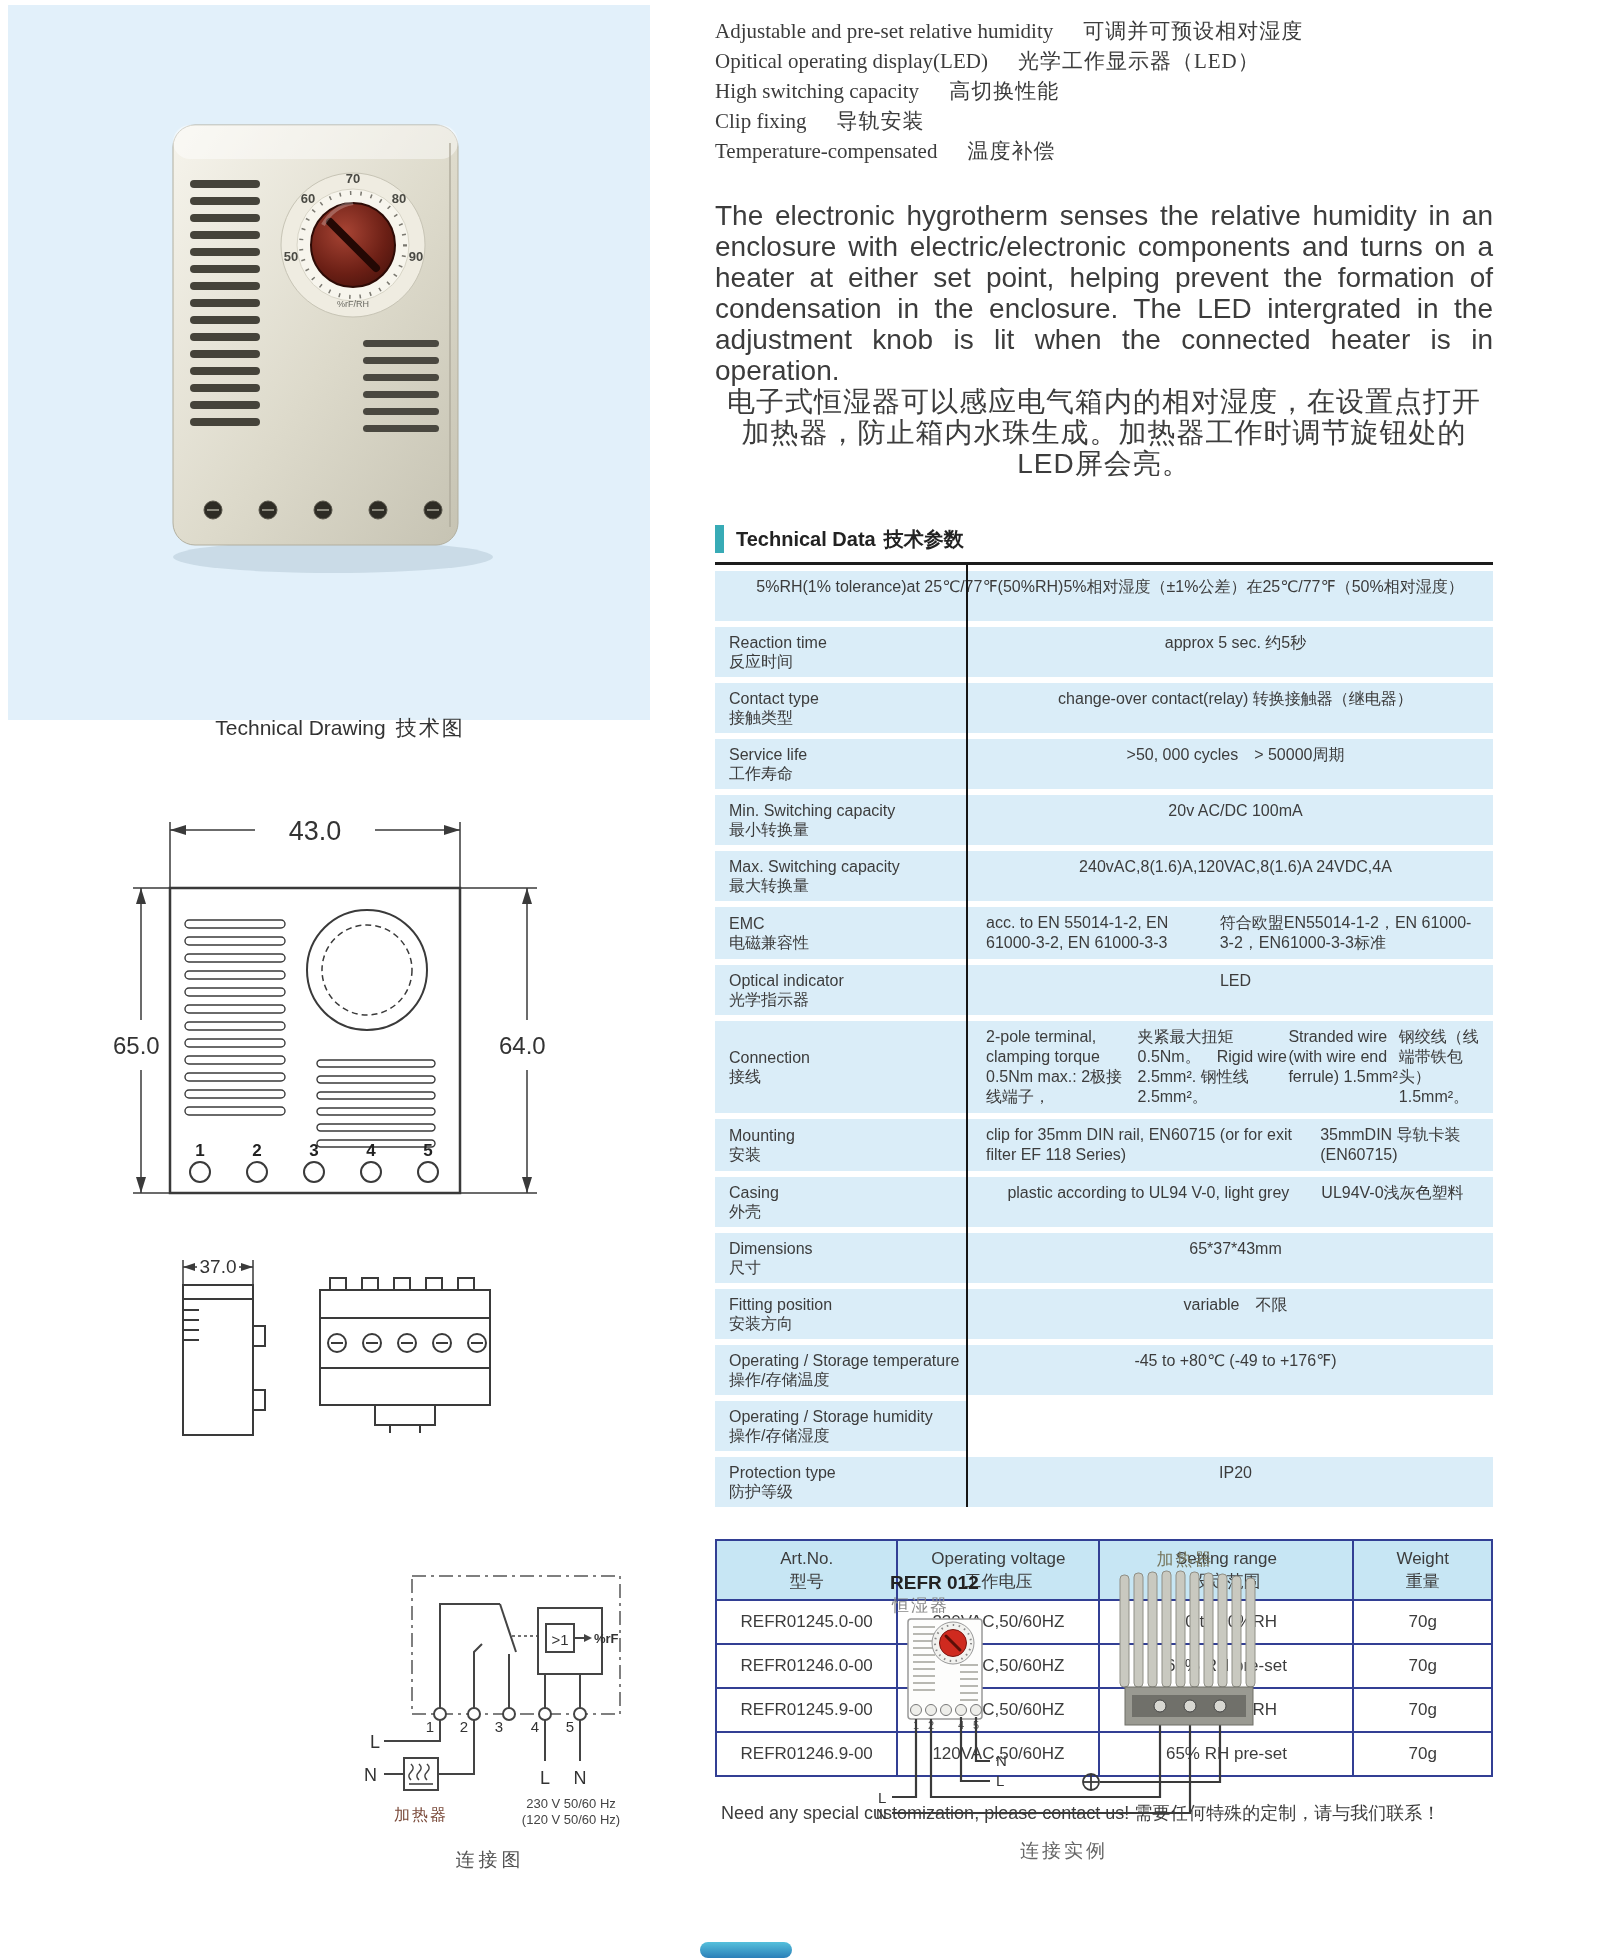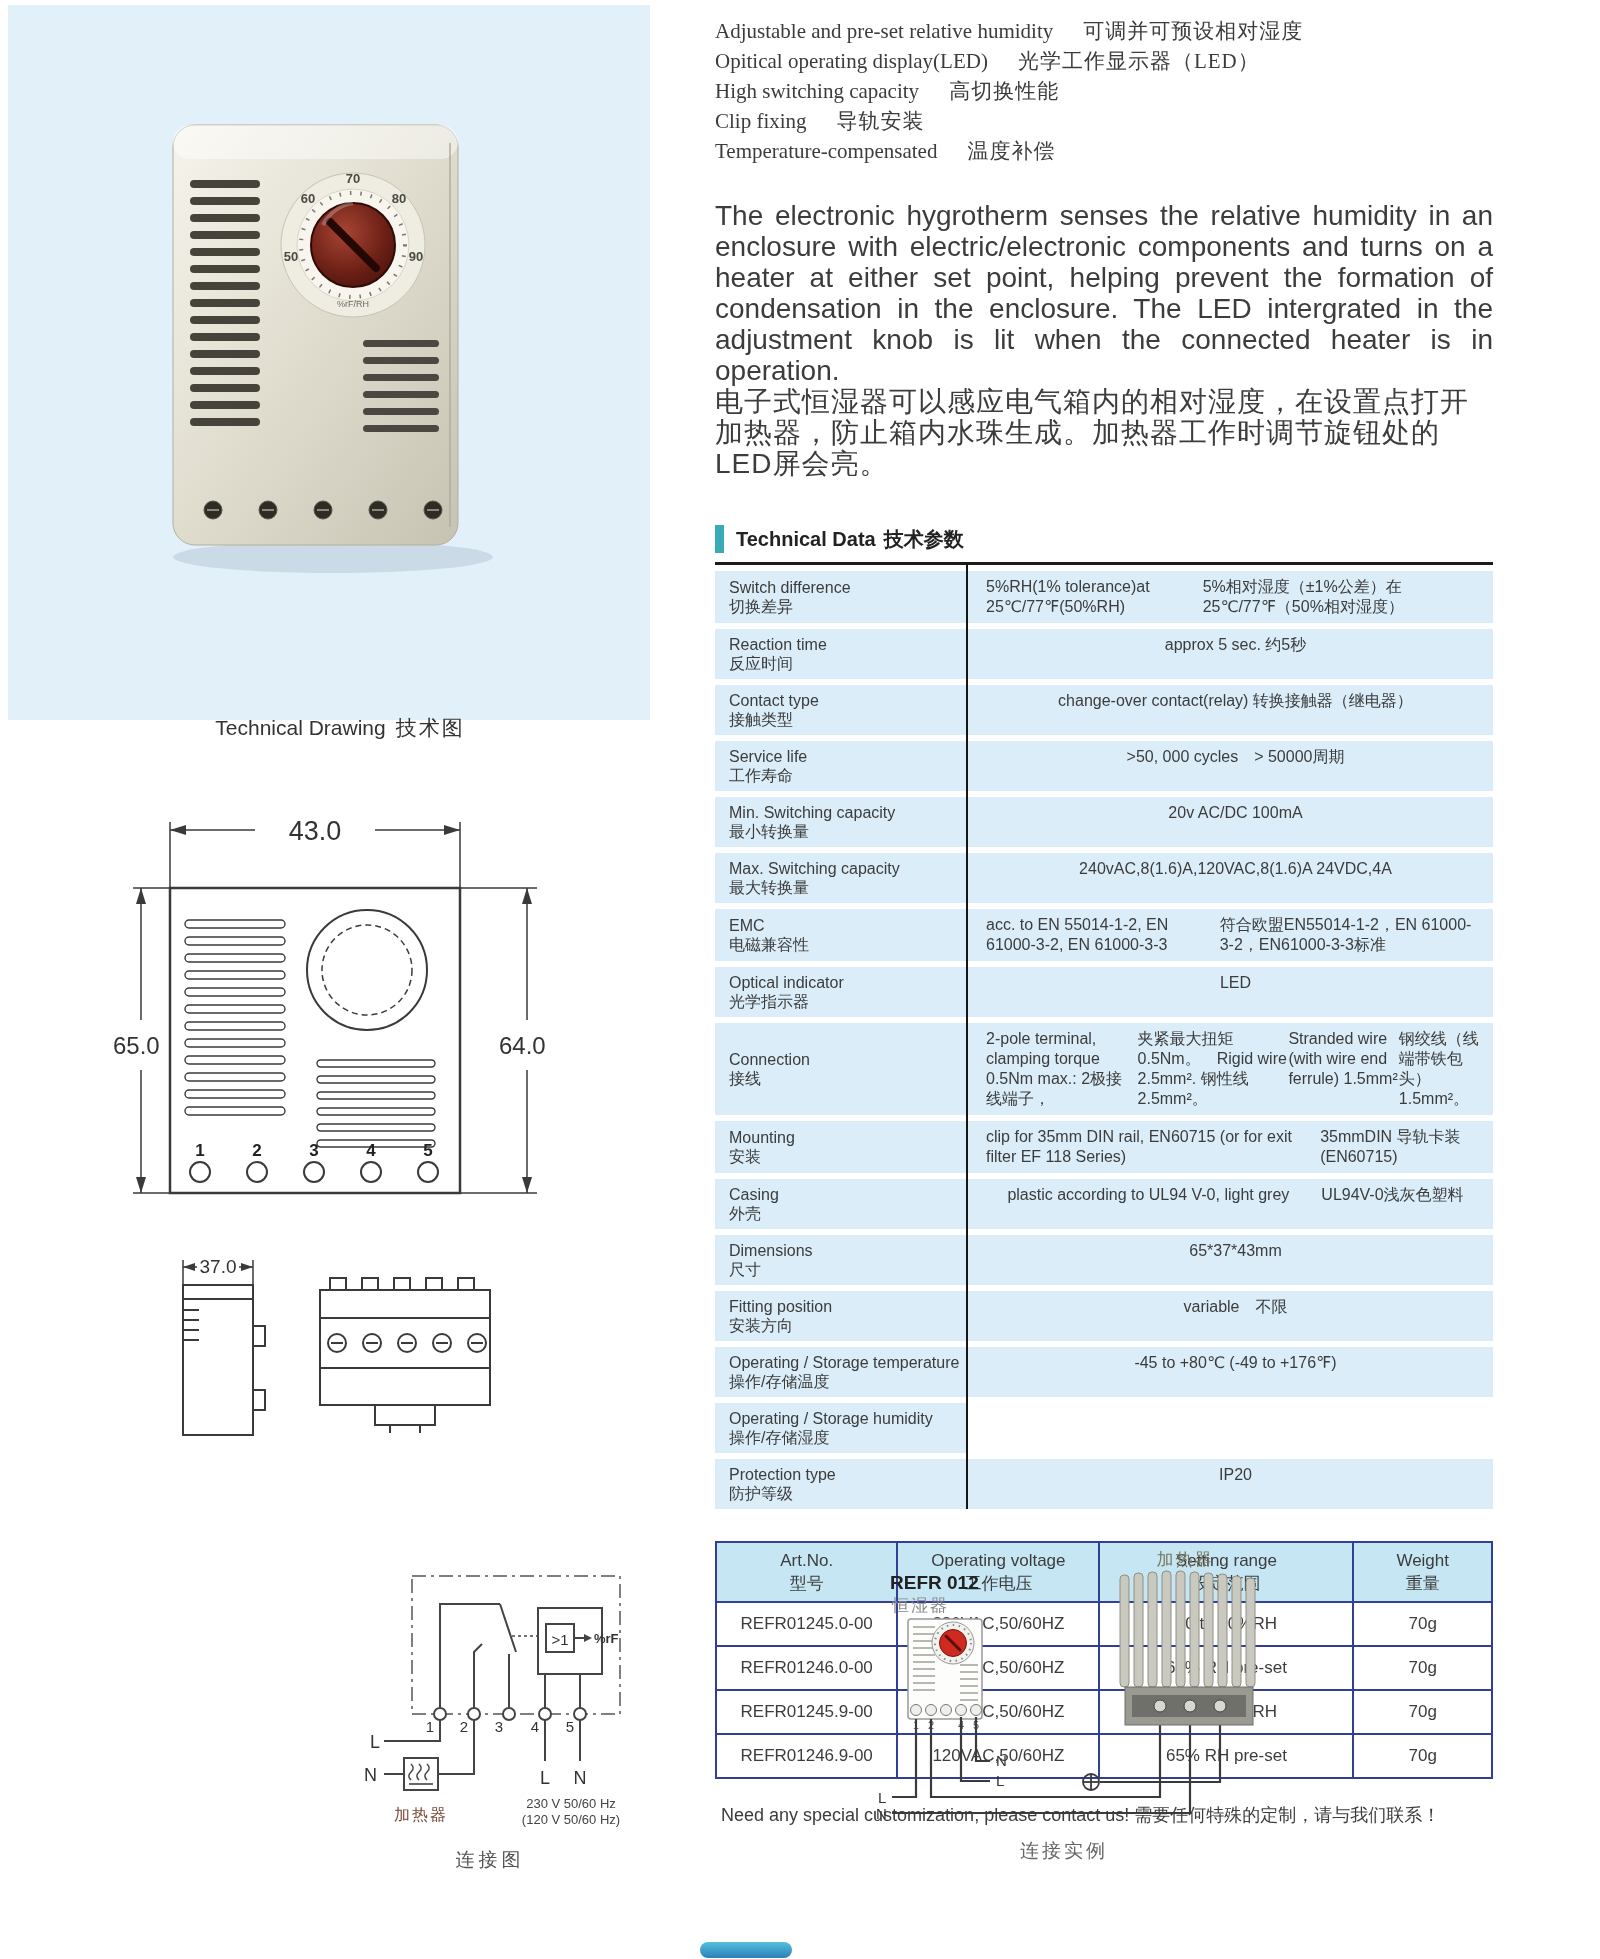--- a/index.html
+++ b/index.html
@@ -18,21 +18,21 @@
 
   
   .right-col{position:absolute;left:715px;top:16px;width:778px;}
 
   .features{font-size:21px;line-height:30px;font-family:Liberation Serif, serif;}
   .feature-line{white-space:nowrap;}
   .f-cn{margin-left:30px;letter-spacing:1px;}
 
   .desc{margin-top:34px;font-size:28px;line-height:31px;}
   .desc-en{display:block;text-align:justify;}
-  .desc-cn{display:block;letter-spacing:1px;}
+  .desc-cn{display:block;letter-spacing:1px;text-align:center;}
 
   .tech-header{margin-top:46px;display:flex;align-items:center;}
   .teal-bar{width:9px;height:28px;background:#38abb6;margin-right:12px;}
   .tech-title{font-size:20px;font-weight:bold;color:#222;}
   .tech-title .cn{margin-left:8px;}
 
   .tech-table{margin-top:9px;border-top:3px solid #1c1c1c;position:relative;}
   .tech-table::after{content:"";position:absolute;left:251px;top:0;bottom:0;width:2px;background:#161616;}
   .trow{display:flex;margin-top:6px;min-height:50px;}
   .tlabel{width:251px;background:#daedf8;box-sizing:border-box;padding:6px 6px 6px 14px;
@@ -281,24 +281,20 @@
 
     <div class="tech-header">
       <span class="teal-bar"></span>
       <span class="tech-title">
         <span>Technical Data</span><span class="cn">技术参数</span>
       </span>
     </div>
 
     <div class="tech-table" id="tech-table">
         <div class="trow">
-          <div class="tlabel">
-            <div>Switch difference</div>
-            <div>切换差异</div>
-          </div>
           <div class="tvalue">
             <div>5%RH(1% tolerance)at 25℃/77℉(50%RH)</div>
             <div>5%相对湿度（±1%公差）在25℃/77℉（50%相对湿度）</div>
           </div>
         </div>
         <div class="trow">
           <div class="tlabel">
             <div>Reaction time</div>
             <div>反应时间</div>
           </div>

